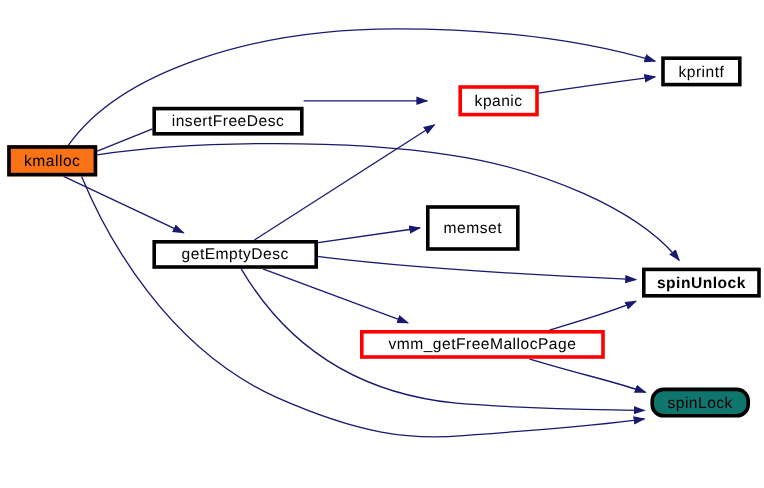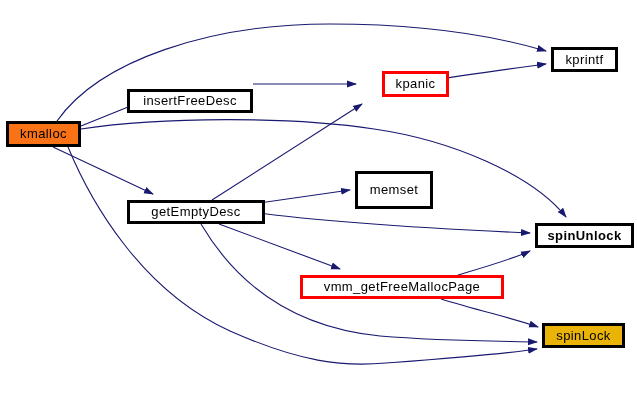--- a/index.html
+++ b/index.html
@@ -86,17 +86,17 @@
       </div>
       <div class="node" style="left: 355px; top: 171px; width: 78px; height: 38px; background: rgb(255, 255, 255); border-color: rgb(0, 0, 0);">
         <span class="lbl">memset</span>
       </div>
       <div class="node" style="left: 535px; top: 223px; width: 99px; height: 25px; background: rgb(255, 255, 255); border-color: rgb(0, 0, 0); font-weight: bold;">
         <span class="lbl">spinUnlock</span>
       </div>
       <div class="node" style="left: 300px; top: 275px; width: 204px; height: 24px; background: rgb(255, 255, 255); border-color: rgb(255, 0, 0);">
         <span class="lbl">vmm_getFreeMallocPage</span>
       </div>
-      <div class="node" style="left: 542px; top: 323px; width: 83px; height: 25px; background: #eab308; border-color: rgb(0, 0, 0);">
+      <div class="node" style="left: 542px; top: 323px; width: 83px; height: 25px; background: #0f766e; border-color: rgb(0, 0, 0); border-radius: 11px;">
         <span class="lbl">spinLock</span>
       </div>
     </div>
 </div>
 
 </body></html>

